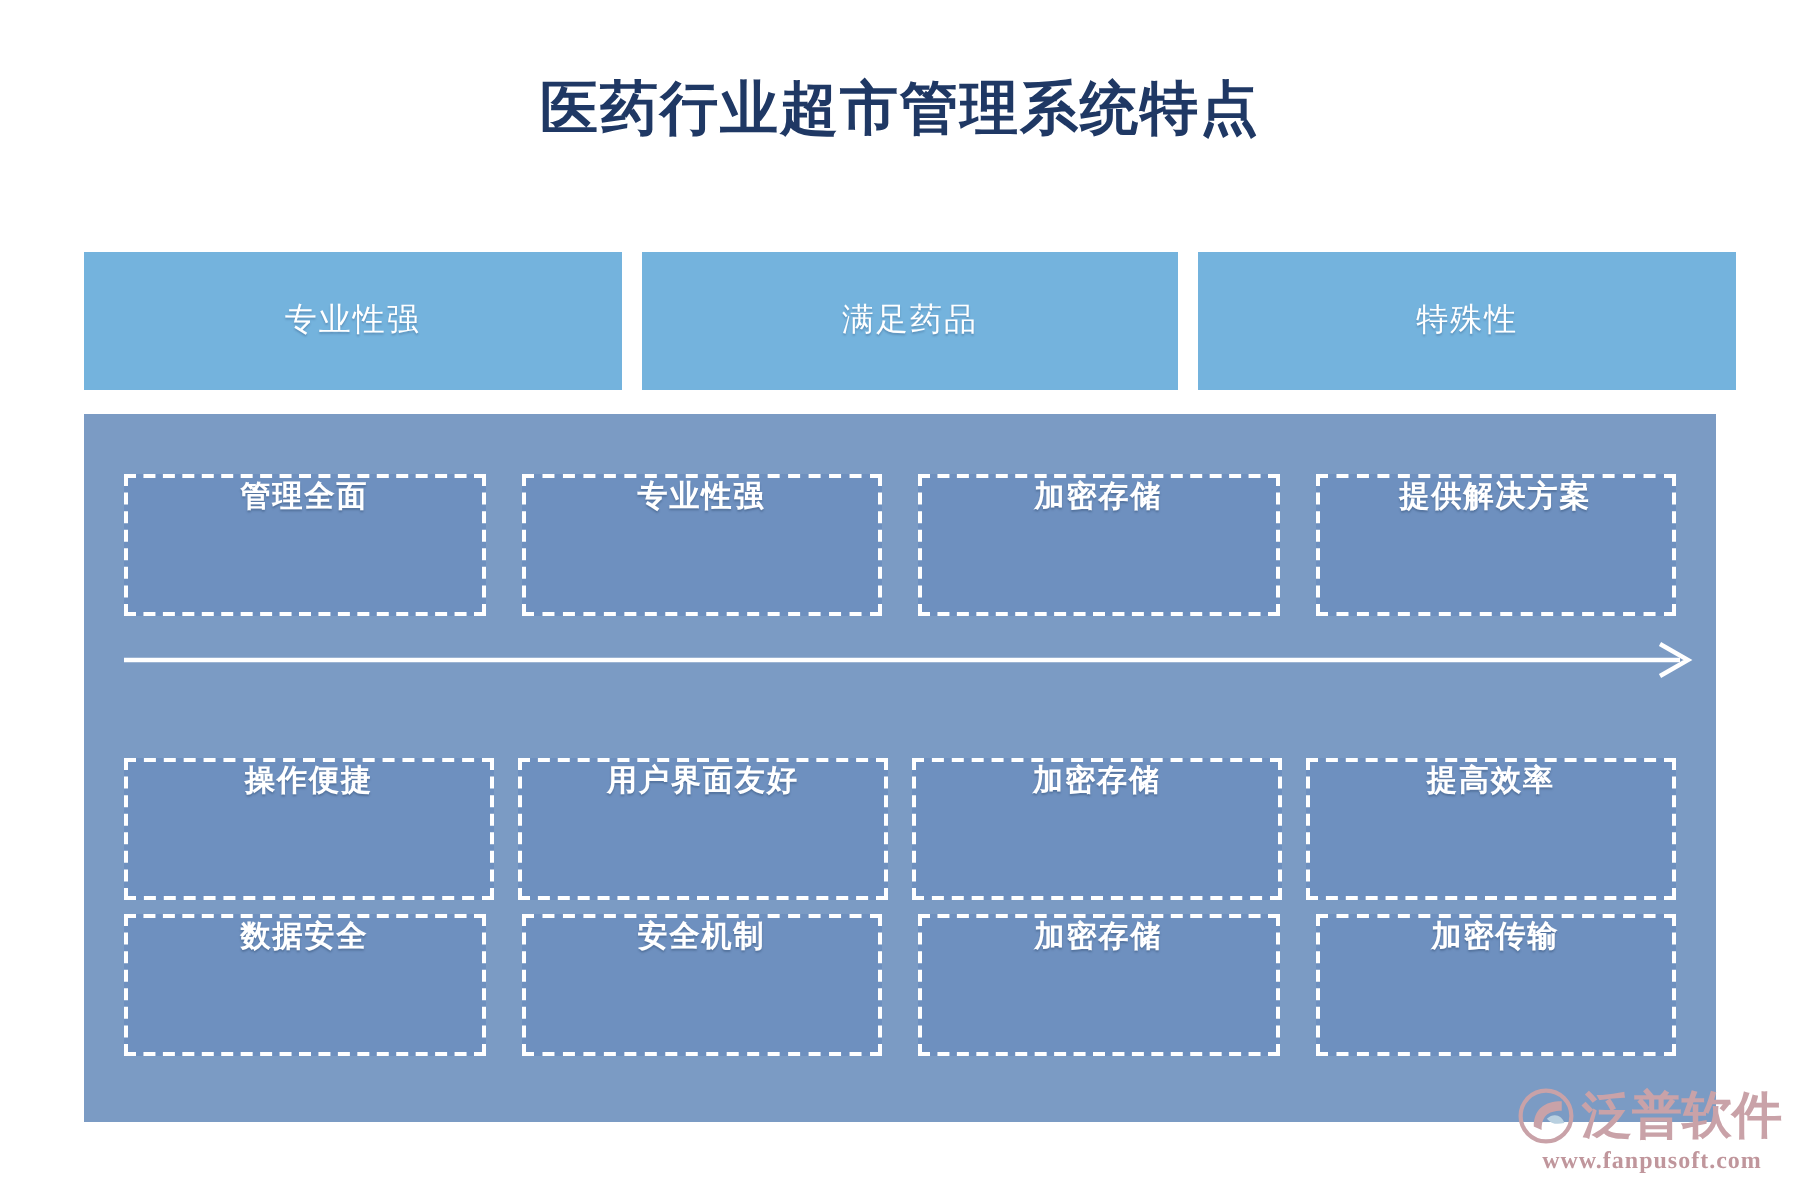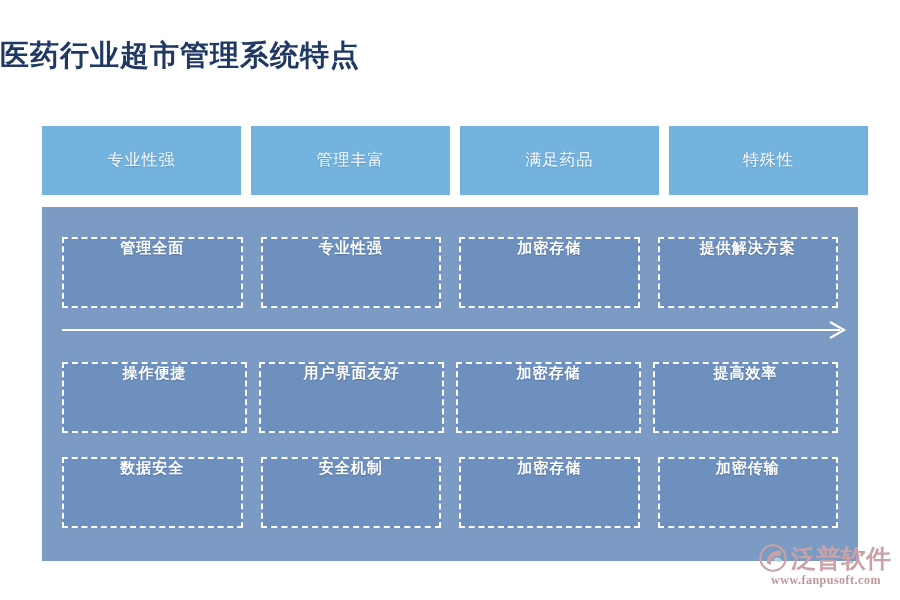--- a/index.html
+++ b/index.html
@@ -13,20 +13,21 @@
     font-family: "Liberation Sans", "DejaVu Sans", sans-serif;
     overflow: hidden;
     position: relative;
   }
 
   #page-title {
     position: absolute;
     top: 36px;
     left: 0;
     width: 900px;
+    text-align: center;
     font-size: 29px;
     font-weight: bold;
     color: #1f3864;
     letter-spacing: 1px;
     line-height: 38px;
   }
 
   
   #header-row {
     position: absolute;
@@ -65,21 +66,21 @@
 
   .cell-row {
     position: absolute;
     left: 20px;
     width: 776px;
     height: 71px;
     display: flex;
     gap: 18px;
   }
   #cell-row-0 { top: 30px; }
-  #cell-row-1 { top: 155px; gap: 12px; }
+  #cell-row-1 { top: 172px; gap: 12px; }
   #cell-row-2 { top: 250px; }
 
   .cell {
     flex: 1 1 0;
     border: 2px dashed #ffffff;
     background: #6e90bf;
     display: flex;
     align-items: flex-start;
     justify-content: center;
     color: #ffffff;
@@ -157,23 +158,20 @@
   }
 </style>
 </head>
 <body>
 
 <div id="page-title">医药行业超市管理系统特点</div>
 
 <div id="header-row">
   <div class="header-chip">
     <span>专业性强</span>
-  </div>
-  <div class="header-chip">
-    <span>管理丰富</span>
   </div>
   <div class="header-chip">
     <span>满足药品</span>
   </div>
   <div class="header-chip">
     <span>特殊性</span>
   </div>
 </div>
 
 <div id="matrix-panel">

